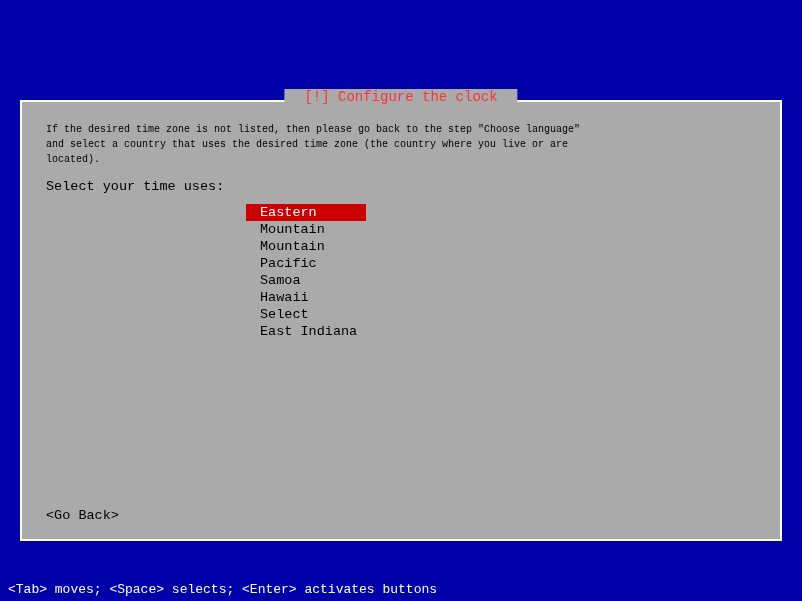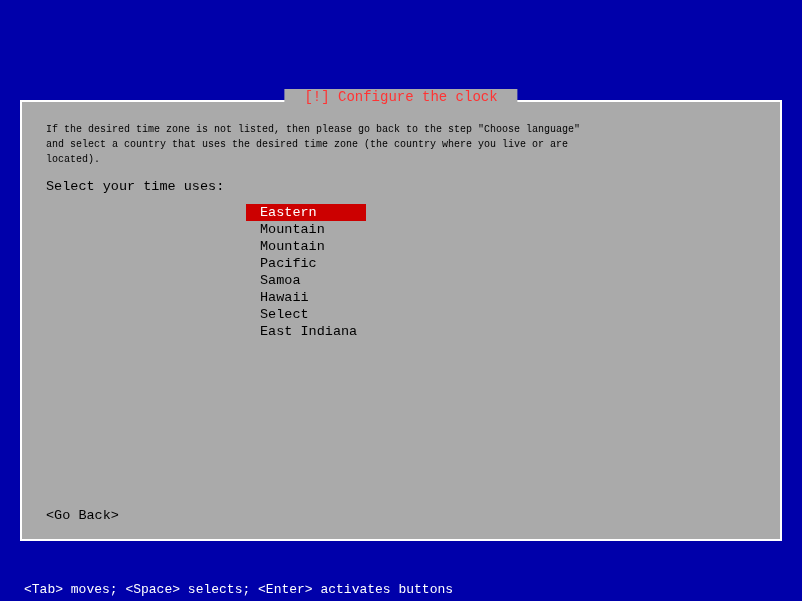--- a/index.html
+++ b/index.html
@@ -14,21 +14,21 @@
       position: relative;
     }
 
     .bottom-bar {
       position: absolute;
       bottom: 0;
       left: 0;
       width: 100%;
       background-color: #0000aa;
       color: #ffffff;
-      padding: 4px 24px;
+      padding: 4px 8px;
       font-size: 13px;
     }
 
     .dialog-wrapper {
       position: absolute;
       top: 100px;
       left: 20px;
       right: 20px;
       bottom: 60px;
     }

